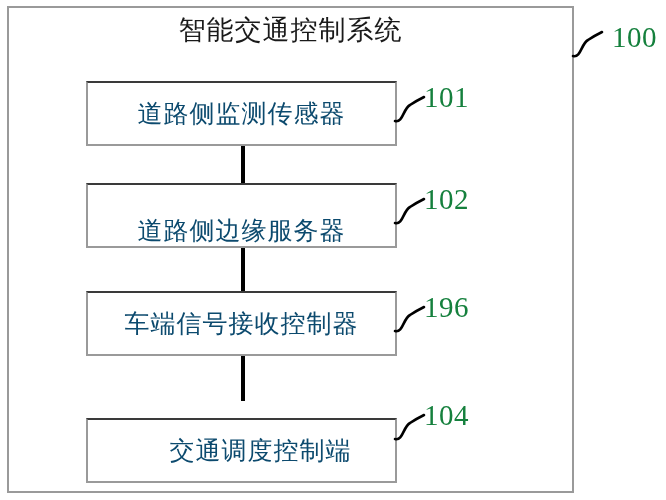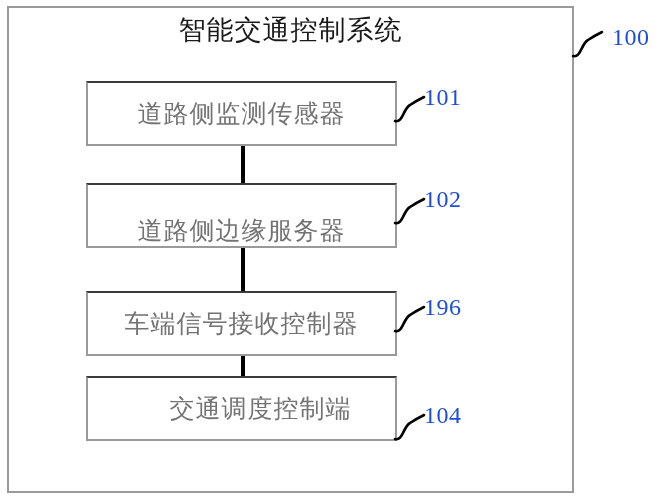--- a/index.html
+++ b/index.html
@@ -52,29 +52,29 @@
     border: 2px solid #9a9a9a;
     border-top-color: #3a3a3a;
     background: #ffffff;
     display: flex;
     align-items: center;
     justify-content: center;
   }
   .node-label {
     font-size: 25px;
     line-height: 30px;
-    color: #737373;
+    color: #0c4a6e;
     letter-spacing: 1px;
     white-space: nowrap;
   }
 
   .node-1 { top: 81px; }
   .node-2 { top: 183px; align-items: flex-end; }
   .node-3 { top: 291px; align-items: center; }
-  .node-4 { top: 376px; padding-left: 38px; }
+  .node-4 { top: 418px; padding-left: 38px; }
 
   
   .connector {
     position: absolute;
     left: 241px;
     width: 4px;
     background: #000000;
   }
   .conn-1-2 { top: 144px; height: 41px; }
   .conn-2-3 { top: 246px; height: 47px; }
@@ -89,23 +89,23 @@
   }
   .leader-100 { left: 572px; top: 25px; }
   .leader-101 { left: 394px; top: 90px; }
   .leader-102 { left: 394px; top: 192px; }
   .leader-103 { left: 394px; top: 300px; }
   .leader-104 { left: 394px; top: 408px; }
 
   
   .ref-num {
     position: absolute;
-    font-size: 24px;
+    font-size: 29px;
     line-height: 22px;
-    color: #1d4ed8;
+    color: #15803d;
     letter-spacing: 0.5px;
     white-space: nowrap;
   }
   .ref-100 { left: 612px; top: 26px; }
   .ref-101 { left: 424px; top: 86px; }
   .ref-102 { left: 424px; top: 188px; }
   .ref-103 { left: 424px; top: 296px; }
   .ref-104 { left: 424px; top: 404px; }
 </style>
 </head>

